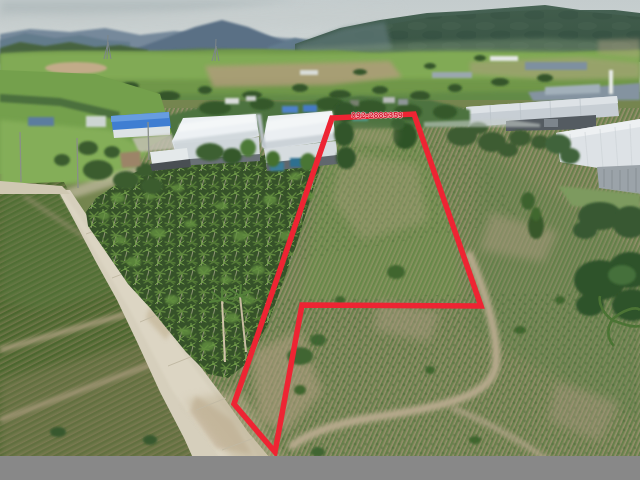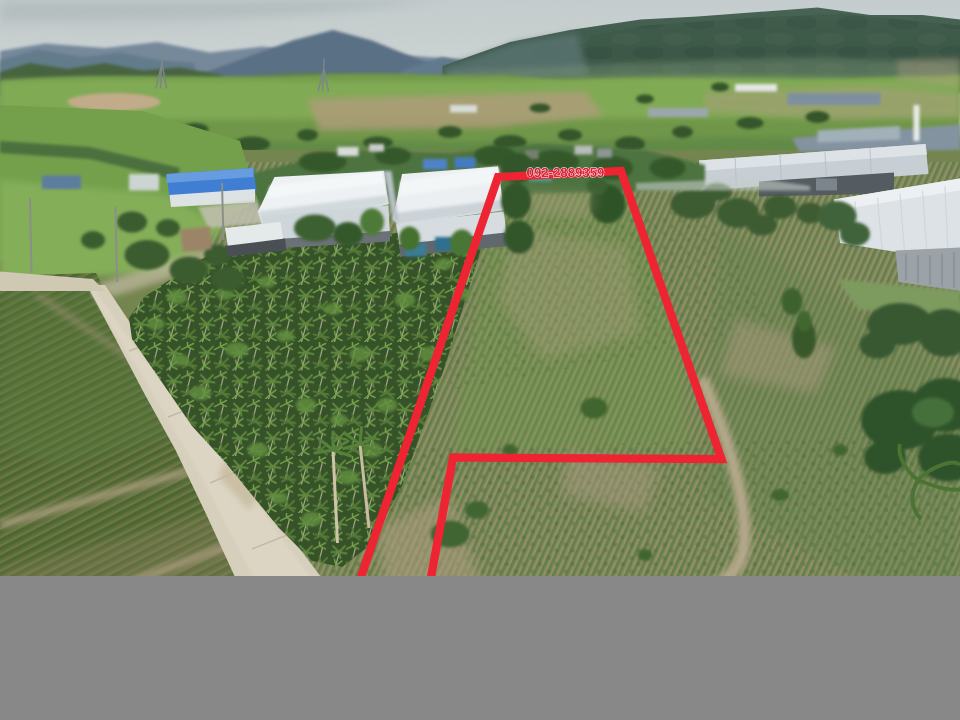--- a/index.html
+++ b/index.html
@@ -1,16 +1,16 @@
 <!DOCTYPE html>
 <html><head>
 <meta charset="utf-8">
 <style>
   html,body{margin:0;padding:0;background:#888;}
-  #stage{position:relative;width:640px;height:384px;overflow:hidden;font-family:"Liberation Sans",sans-serif;}
+  #stage{position:relative;width:640px;height:456px;overflow:hidden;font-family:"Liberation Sans",sans-serif;}
 </style>
 </head>
 <body>
 <div id="stage">
 <svg width="640" height="480" viewBox="0 0 640 480">
 <defs>
   <linearGradient id="skyg" x1="0" y1="0" x2="0" y2="1">
     <stop offset="0" stop-color="#c4cccd"></stop>
     <stop offset="0.5" stop-color="#ccd3d3"></stop>
     <stop offset="1" stop-color="#dce0dd"></stop>

